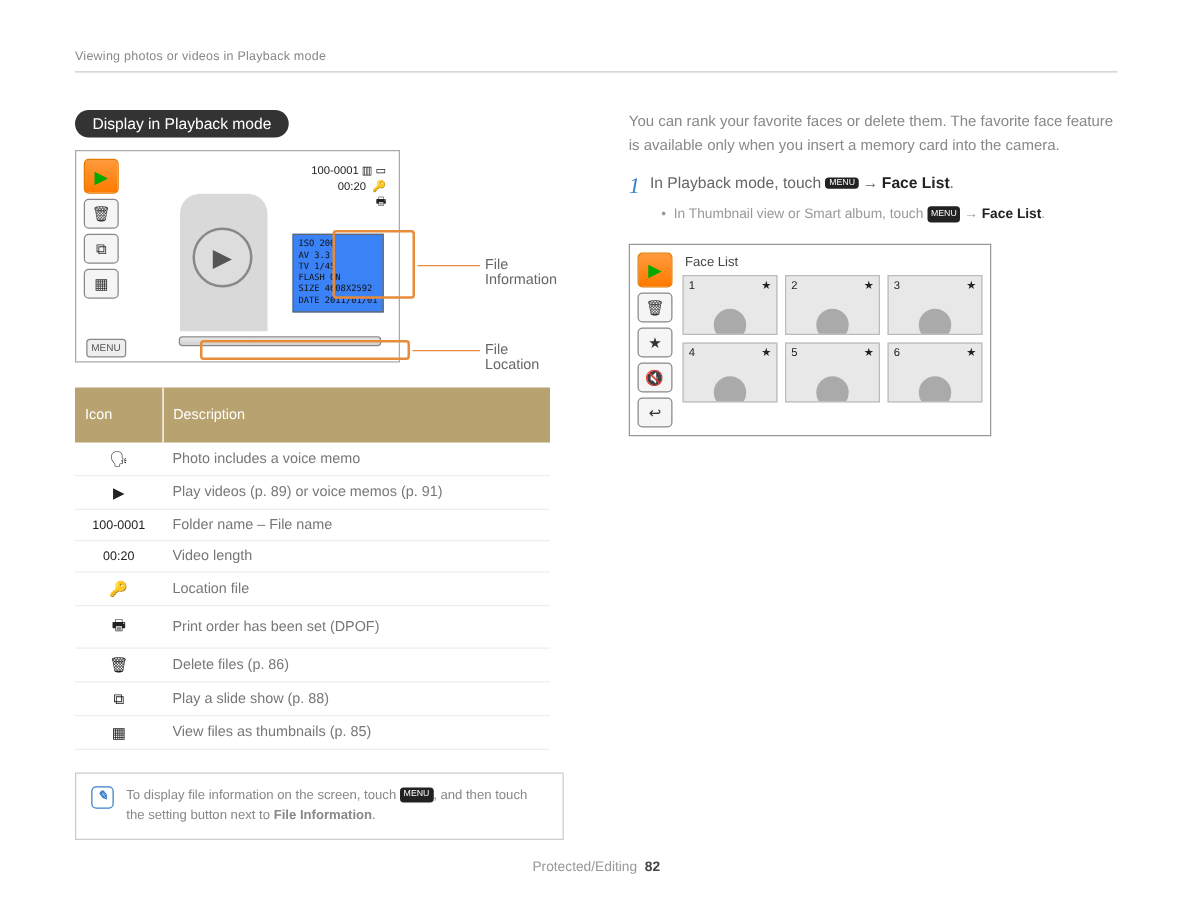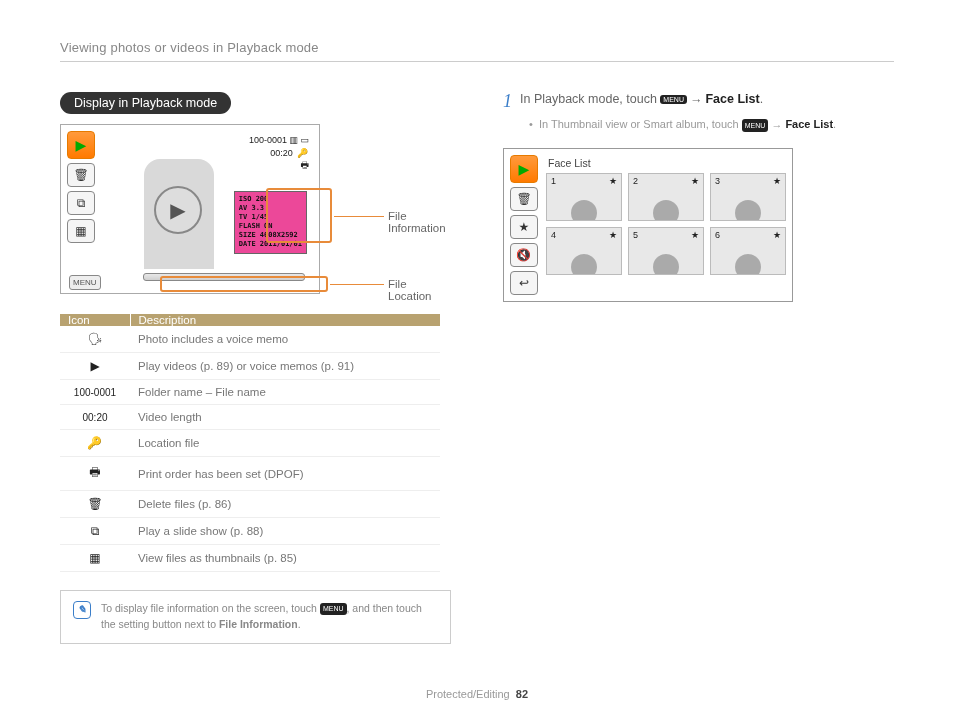--- a/index.html
+++ b/index.html
@@ -7,21 +7,21 @@
     font-family: Arial, Helvetica, sans-serif;
     width: 954px;
     height: 720px;
     background: #fff;
     position: relative;
     padding: 40px 60px 30px 60px;
     color: #555;
     font-size: 12px;
   }
   .page-title {
-    font-size: 13px;
+    font-size: 10px;
     font-weight: 300;
     color: #888;
     letter-spacing: 0.2px;
     margin-bottom: 6px;
   }
   .divider { border: none; border-top: 1px solid #ccc; margin-bottom: 20px; }
   .cols { display: flex; gap: 52px; margin-top: 30px; }
   .col { flex: 1; }
 
   .pill {
@@ -56,43 +56,43 @@
     position:absolute; left:45px; bottom:18px; width:70px; height:110px;
     background:#d9d9d9; border-radius:16px 16px 0 0;
   }
   .big-play {
     position:absolute; left:55px; top:55px; width:48px; height:48px;
     border-radius:50%; background:#ddd; border:2px solid #888;
     display:flex;align-items:center;justify-content:center;font-size:20px;color:#555;
   }
   .tr { position:absolute; top:3px; right:4px; font-size:9px; text-align:right; color:#222; line-height:1.4; }
   .info-box {
-    position:absolute; right:6px; top:60px; background:#ec4899; border:1px solid #666;
-    font-size:7px; padding:3px 4px; font-family:monospace; line-height:1.3; color:#111;font-weight:bold;
+    position:absolute; right:6px; top:60px; background:#3b82f6; border:1px solid #666;
+    font-size:7px; padding:3px 4px; font-family:monospace; line-height:1.3; color:#111;
   }
   .prog {
     position:absolute; bottom:6px; left:44px; right:8px; height:8px;
     border:1px solid #888; border-radius:3px;
     background:linear-gradient(#e8e8e8,#d0d0d0);
   }
   .menu-btn {
     position:absolute; bottom:3px; left:8px;
     font-size:8px; border:1px solid #888; padding:2px 3px; border-radius:3px;
     background:#eee;
   }
   .info-hl-box { position:absolute; border:2px solid #e88b3a; border-radius:3px; }
   .hl1 { top:64px; left:206px; width:66px; height:55px; }
   .hl2 { top:152px; left:100px; width:168px; height:16px; }
   .callout-line { position:absolute; height:1px; background:#e88b3a; }
   .callout-txt { position:absolute; font-size:11.5px; color:#666; }
 
   
   table.icon-table { width: 380px; border-collapse: collapse; font-size: 11.5px; }
   .icon-table thead td {
-    background: #b8a270; color:#fff; padding:0 8px;
+    background: #b8a270; color:#fff; padding:16px 8px;
   }
   .icon-table thead td:first-child { width:70px; border-right:1px solid #fff; }
   .icon-table tbody td { padding:6px 8px; color:#777; }
   .icon-table tbody tr { border-bottom:1px solid #eee; }
   .icon-table tbody td:first-child { text-align:center; color:#222; font-size:12px; }
 
   .note-box {
     margin-top:18px; border:1px solid #ccc; padding:10px 12px;
     font-size:10.5px; color:#888; display:flex; gap:10px; align-items:flex-start;
     line-height:1.5;
@@ -223,20 +223,21 @@
 
     <div class="note-box">
       <div class="note-icon">✎</div>
       <div>
         <span>To display file information on the screen, touch </span><span class="menu-chip">MENU</span><span>, and then touch the setting button next to </span><b>File Information</b><span>.</span>
       </div>
     </div>
   </div>
 
   <div class="col">
+    <div class="body-txt">You can rank your favorite faces or delete them. The favorite face feature is available only when you insert a memory card into the camera.</div>
 
     <div class="step">
       <div class="step-num">1</div>
       <div class="step-txt">
         <span>In Playback mode, touch </span><span class="menu-chip">MENU</span><span class="arrow">→</span><b>Face List</b><span>.</span>
       </div>
     </div>
     <div class="sub-bullet">
       • &nbsp;<span>In Thumbnail view or Smart album, touch </span><span class="menu-chip">MENU</span><span class="arrow">→</span><b style="color:#222;">Face List</b><span>.</span>
     </div>

